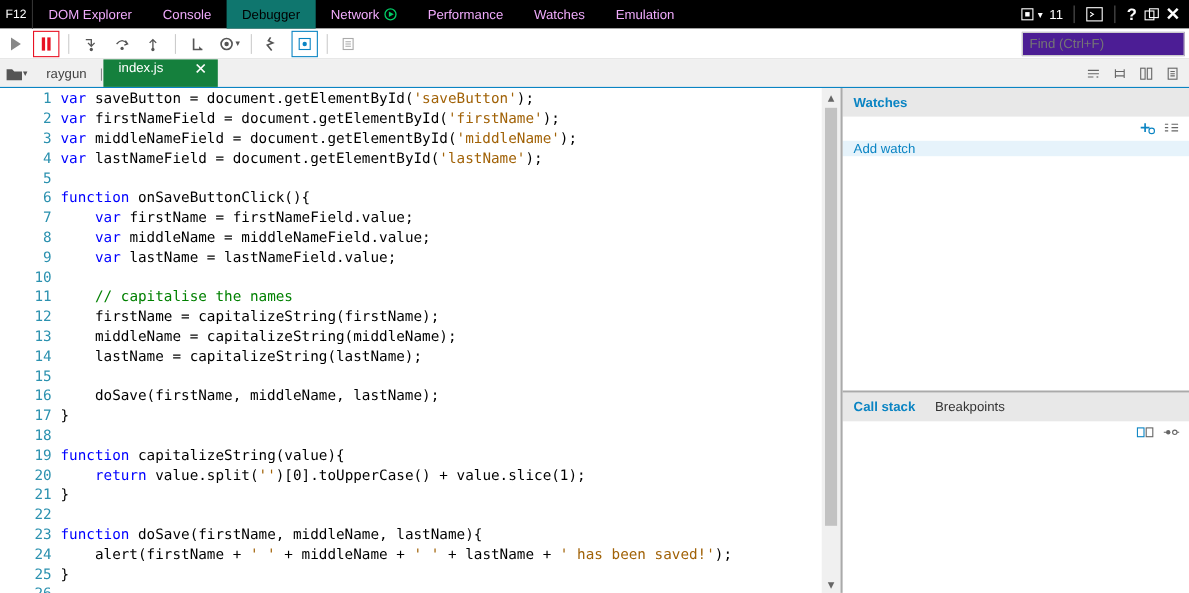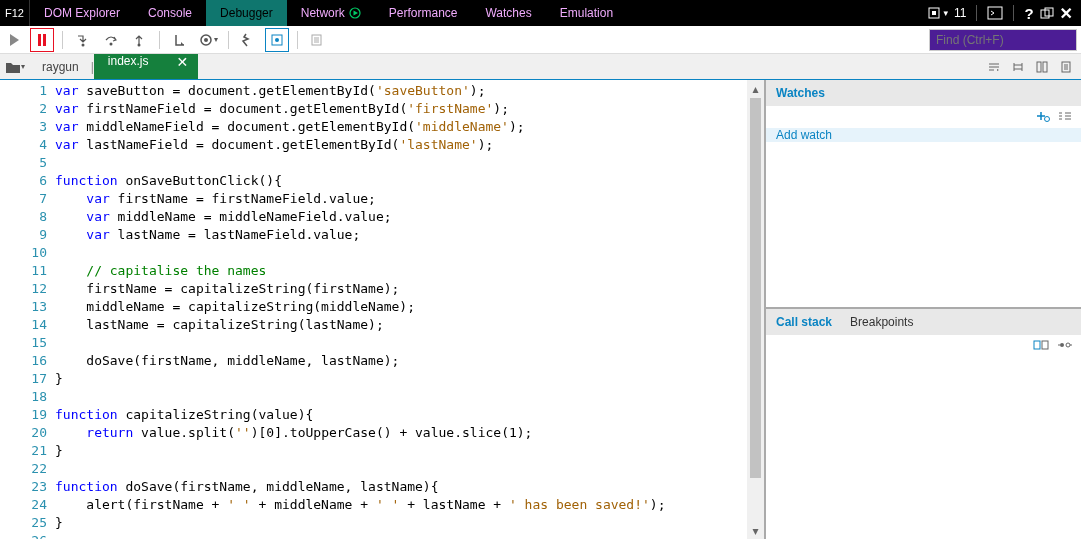--- a/index.html
+++ b/index.html
@@ -50,21 +50,21 @@
   .vscroll .up, .vscroll .down { height: 17px; display: flex; align-items: center; justify-content: center; color: #666; cursor: pointer; }
   .vscroll .thumb { position: absolute; top: 18px; left: 3px; width: 11px; height: 380px; background: #c2c2c2; border-radius: 0; }
 
   .side { width: 315px; display: flex; flex-direction: column; background: #fff; }
   .panel-header { height: 26px; background: #e8e8e8; display: flex; align-items: center; padding: 0 10px; gap: 18px; font-size: 12px; }
   .panel-header .label { cursor: pointer; color: #333; }
   .panel-header .label.active { color: #0a84c3; font-weight: 600; text-align: center; }
   .watches-panel { flex: 1; border-bottom: 2px solid #aaa; display: flex; flex-direction: column; }
   .watches-toolbar { height: 22px; display: flex; justify-content: flex-end; align-items: center; gap: 6px; padding-right: 8px; }
   .add-watch-row { background: #e6f3fb; padding: 0 10px; color: #0a84c3; cursor: pointer; }
-  .callstack-panel { height: 230px; display: flex; flex-direction: column; }
+  .callstack-panel { height: 182px; display: flex; flex-direction: column; }
   .callstack-toolbar { height: 22px; display: flex; justify-content: flex-end; align-items: center; gap: 6px; padding-right: 8px; }
   .mini-icon { cursor: pointer; }
 </style>
 </head>
 <body>
 
 <div class="top-menu">
   <div class="f12">F12</div>
   <div id="menu-tabs" style="display: flex; height: 100%;">
       <div class="tab">DOM Explorer</div>

